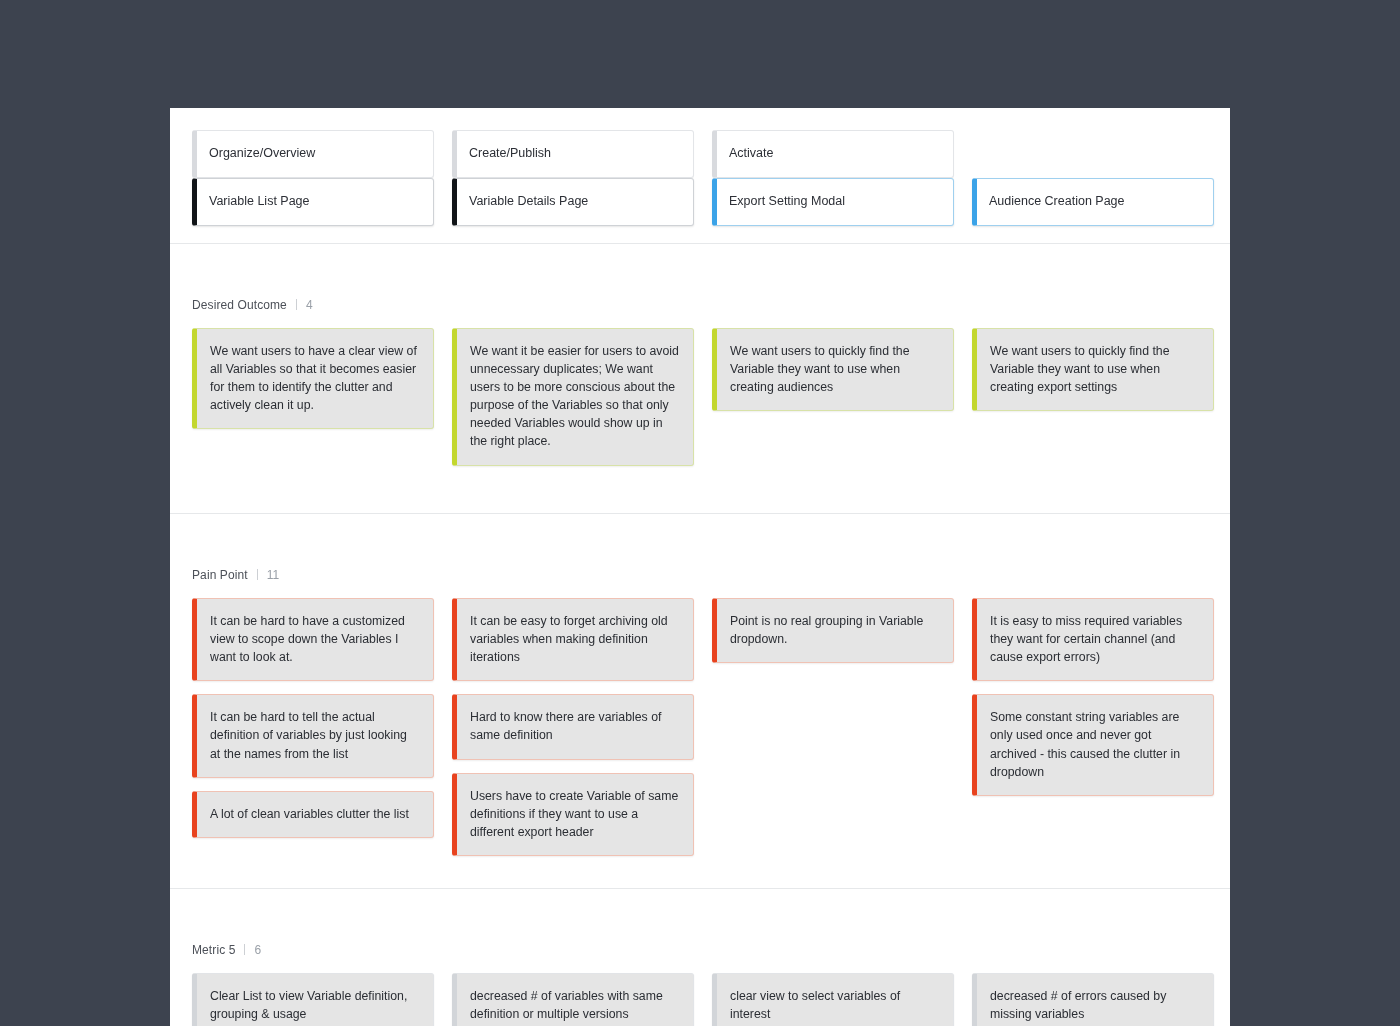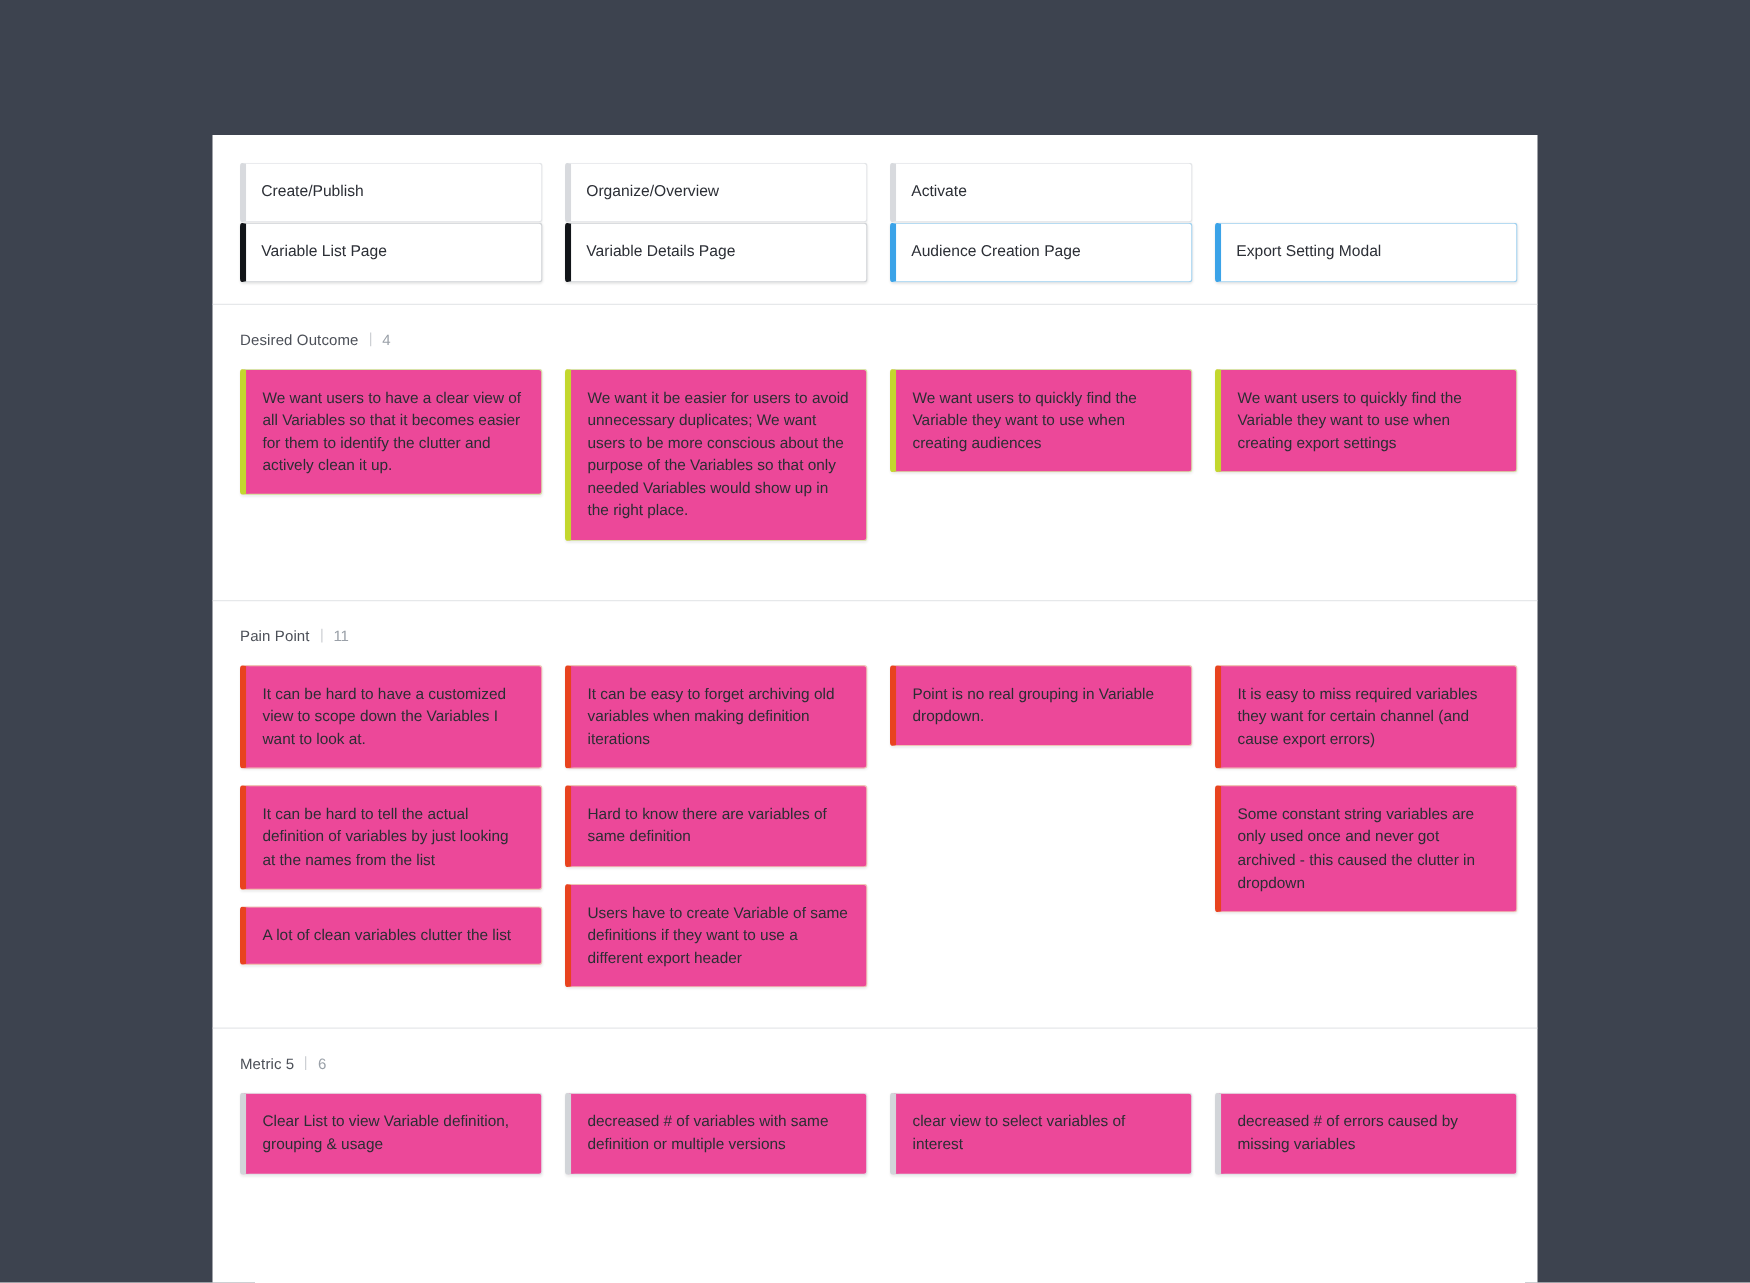--- a/index.html
+++ b/index.html
@@ -90,40 +90,41 @@
     padding: 0 22px;
     margin-bottom: 16px;
     display: flex;
     align-items: baseline;
     gap: 0;
   }
   .section-title {
     font-size: 12px;
     color: #4c5058;
     letter-spacing: .1px;
+    margin-top: 33px;
   }
   .section-sep {
     display: inline-block;
     width: 1px;
     height: 11px;
     background: #cdd0d4;
     margin: 0 9px;
     position: relative;
     top: 1px;
   }
   .section-count {
     font-size: 12px;
     color: #9aa0a8;
   }
 
   .section .cols .col { gap: 13px; }
 
   
   .note {
-    background: #ec4899;
+    background: #e5e5e5;
     border: 1px solid #e2e4e7;
     border-left-width: 5px;
     border-radius: 3px;
     padding: 13px 13px 14px 13px;
     font-size: 12.3px;
     line-height: 1.48;
     color: #2b2e34;
     box-shadow: 0 1px 2px rgba(0,0,0,0.07);
   }
   .note.green {
@@ -144,45 +145,45 @@
 </style>
 </head>
 <body>
 
 <div class="board">
 
   <div class="header-zone">
 
     <div class="cols">
       <div class="col">
+        <div class="chip stage">Organize/Overview</div>
+      </div>
+      <div class="col">
         <div class="chip stage">Create/Publish</div>
       </div>
       <div class="col">
-        <div class="chip stage">Organize/Overview</div>
-      </div>
-      <div class="col">
         <div class="chip stage">Activate</div>
       </div>
       <div class="col">
         <div class="chip stage spacer"></div>
       </div>
     </div>
 
     <div class="cols" style="">
       <div class="col">
         <div class="chip page">Variable List Page</div>
       </div>
       <div class="col">
         <div class="chip page">Variable Details Page</div>
       </div>
       <div class="col">
+        <div class="chip page accent-blue">Export Setting Modal</div>
+      </div>
+      <div class="col">
         <div class="chip page accent-blue">Audience Creation Page</div>
-      </div>
-      <div class="col">
-        <div class="chip page accent-blue">Export Setting Modal</div>
       </div>
     </div>
 
   </div>
 
   <div class="divider"></div>
 
   <div class="section">
     <div class="section-head">
       <span class="section-title">Desired Outcome</span>

